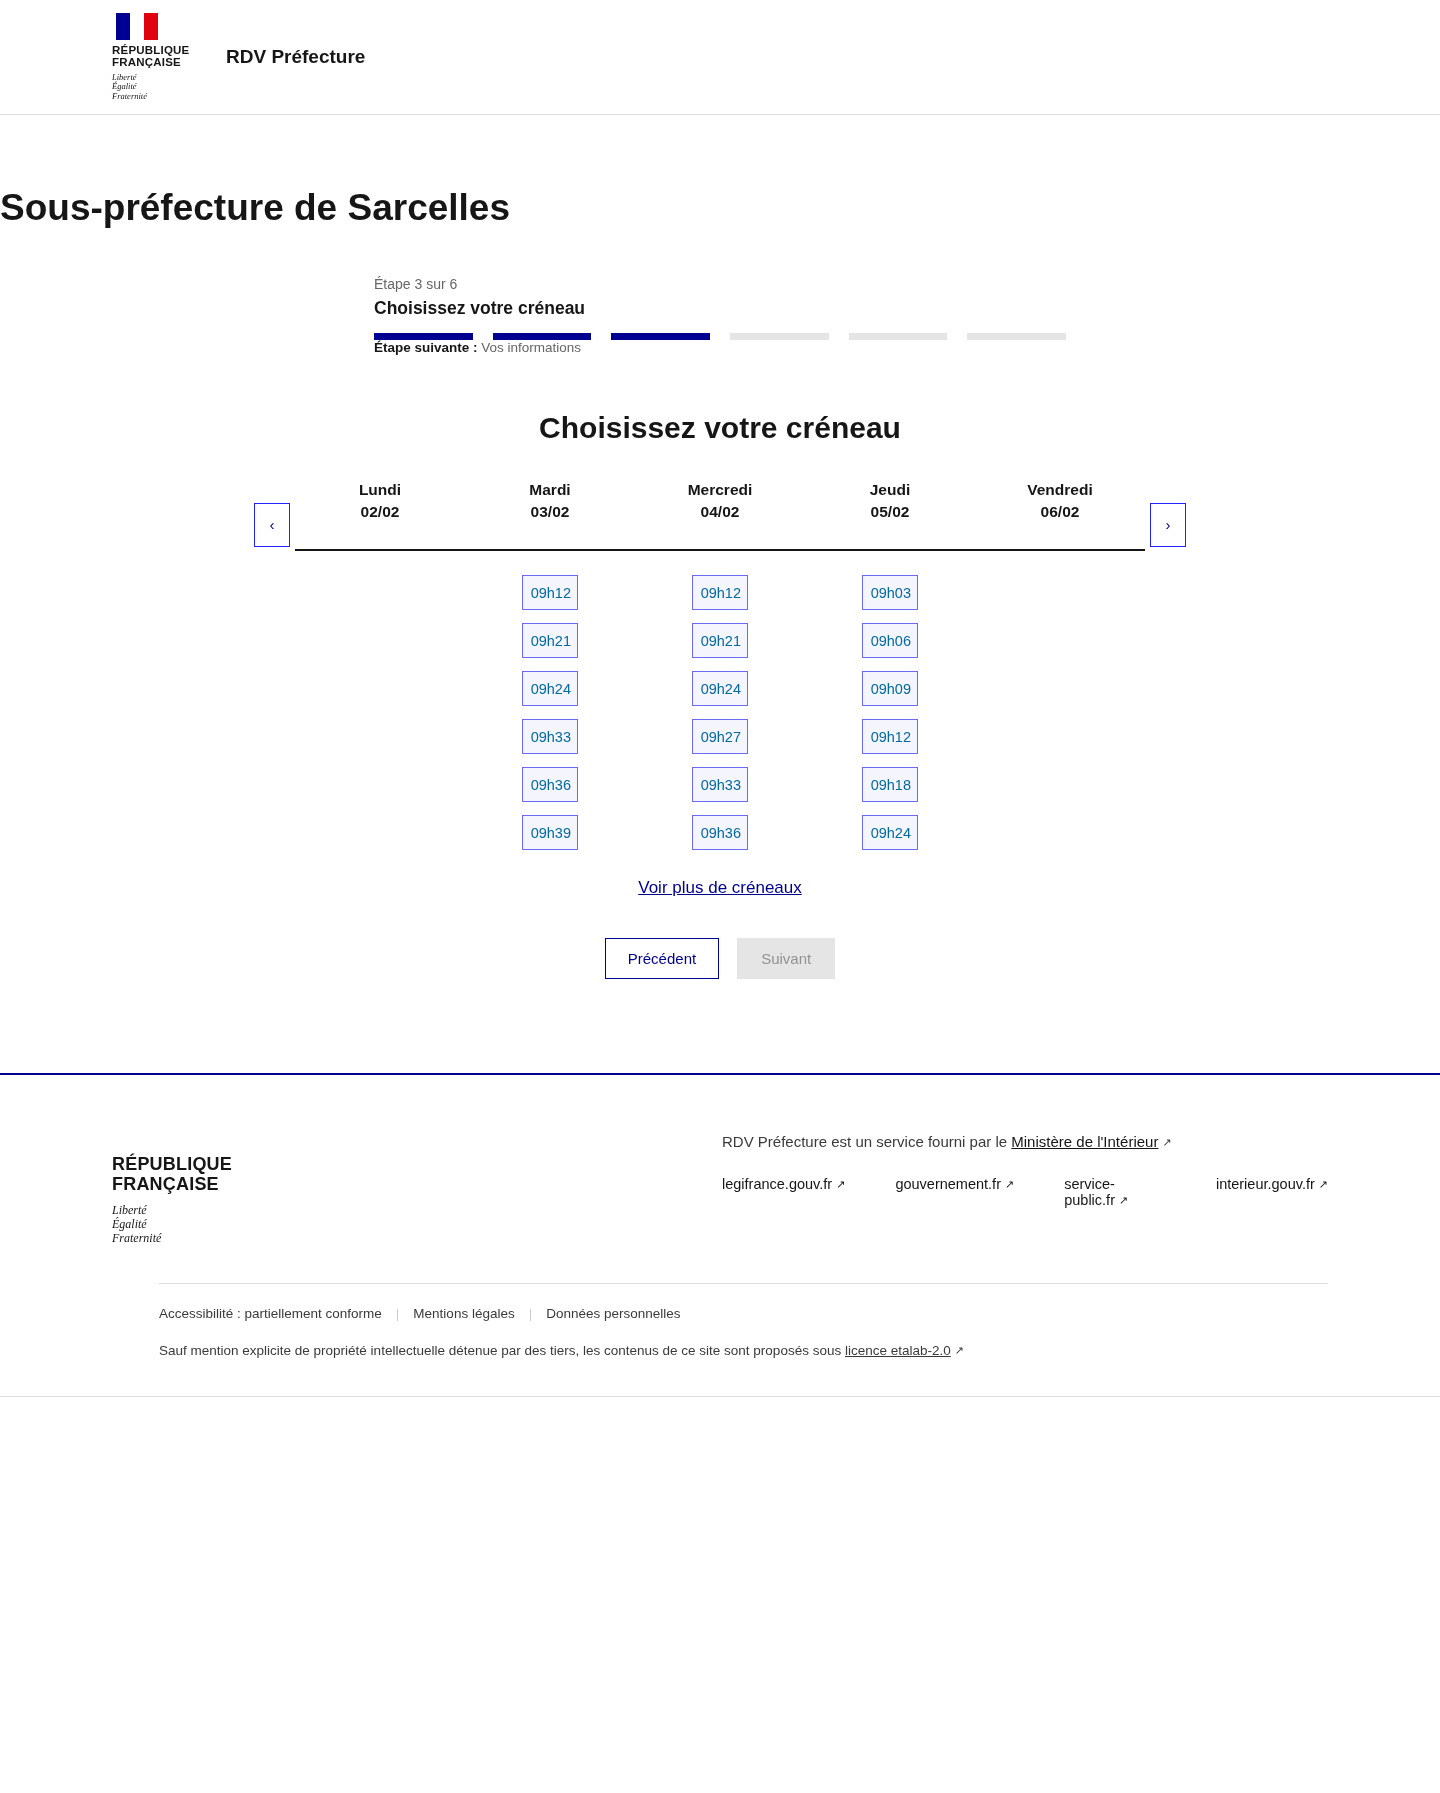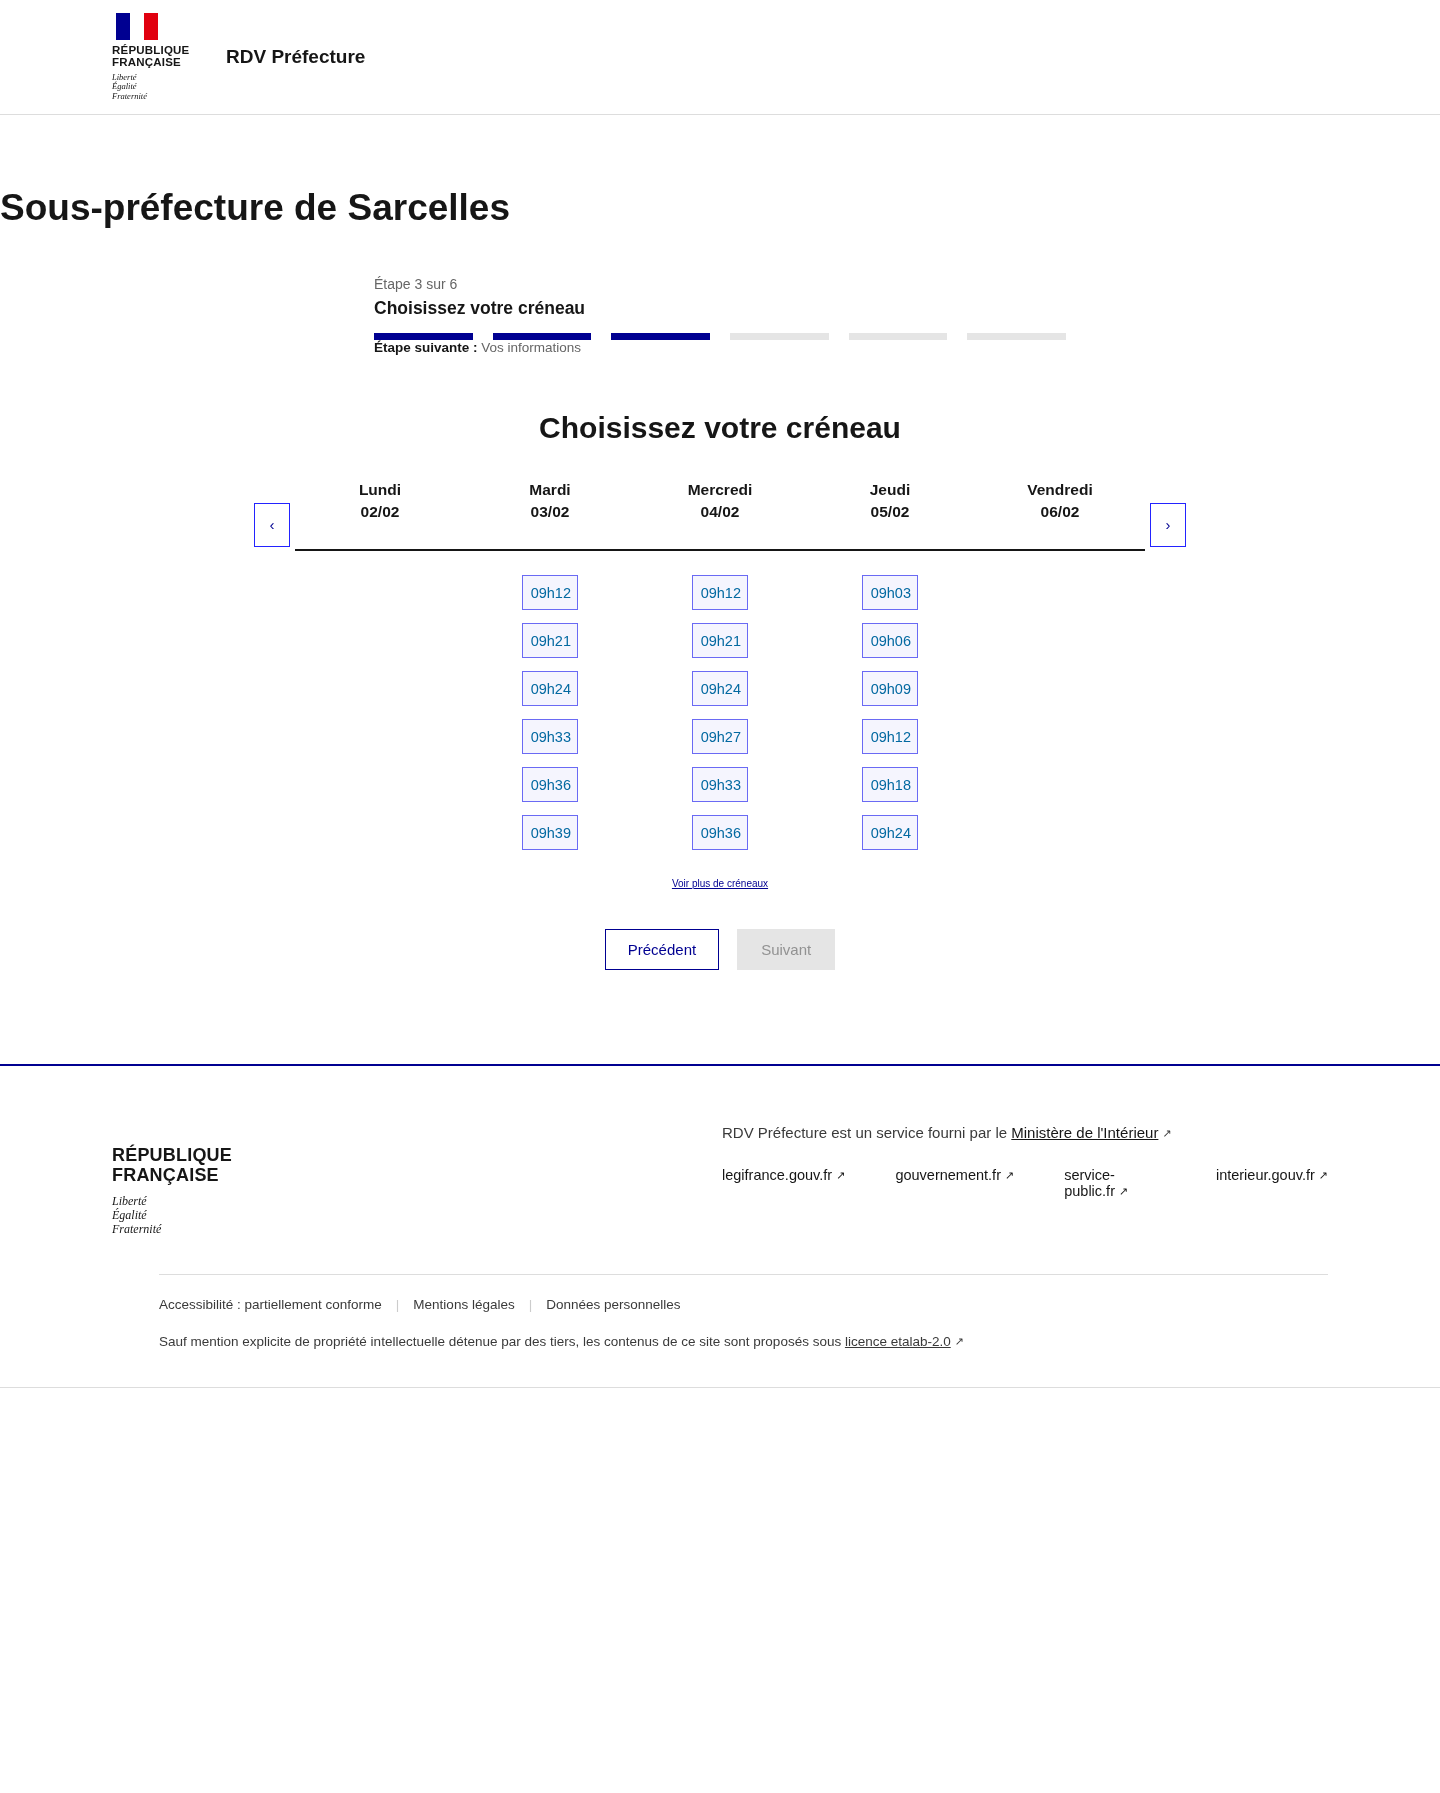--- a/index.html
+++ b/index.html
@@ -189,21 +189,21 @@
     background: #f5f5fe;
     color: #0369a1;
     font-size: 14.5px;
     line-height: 33px;
     text-align: right;
     cursor: pointer;
   }
   .more-link {
     text-align: center;
     margin-top: 28px;
-    font-size: 10px;
+    font-size: 17px;
   }
   .more-link a {
     color: #000091;
     text-decoration: underline;
     cursor: pointer;
   }
 
   .actions {
     display: flex;
     justify-content: center;

